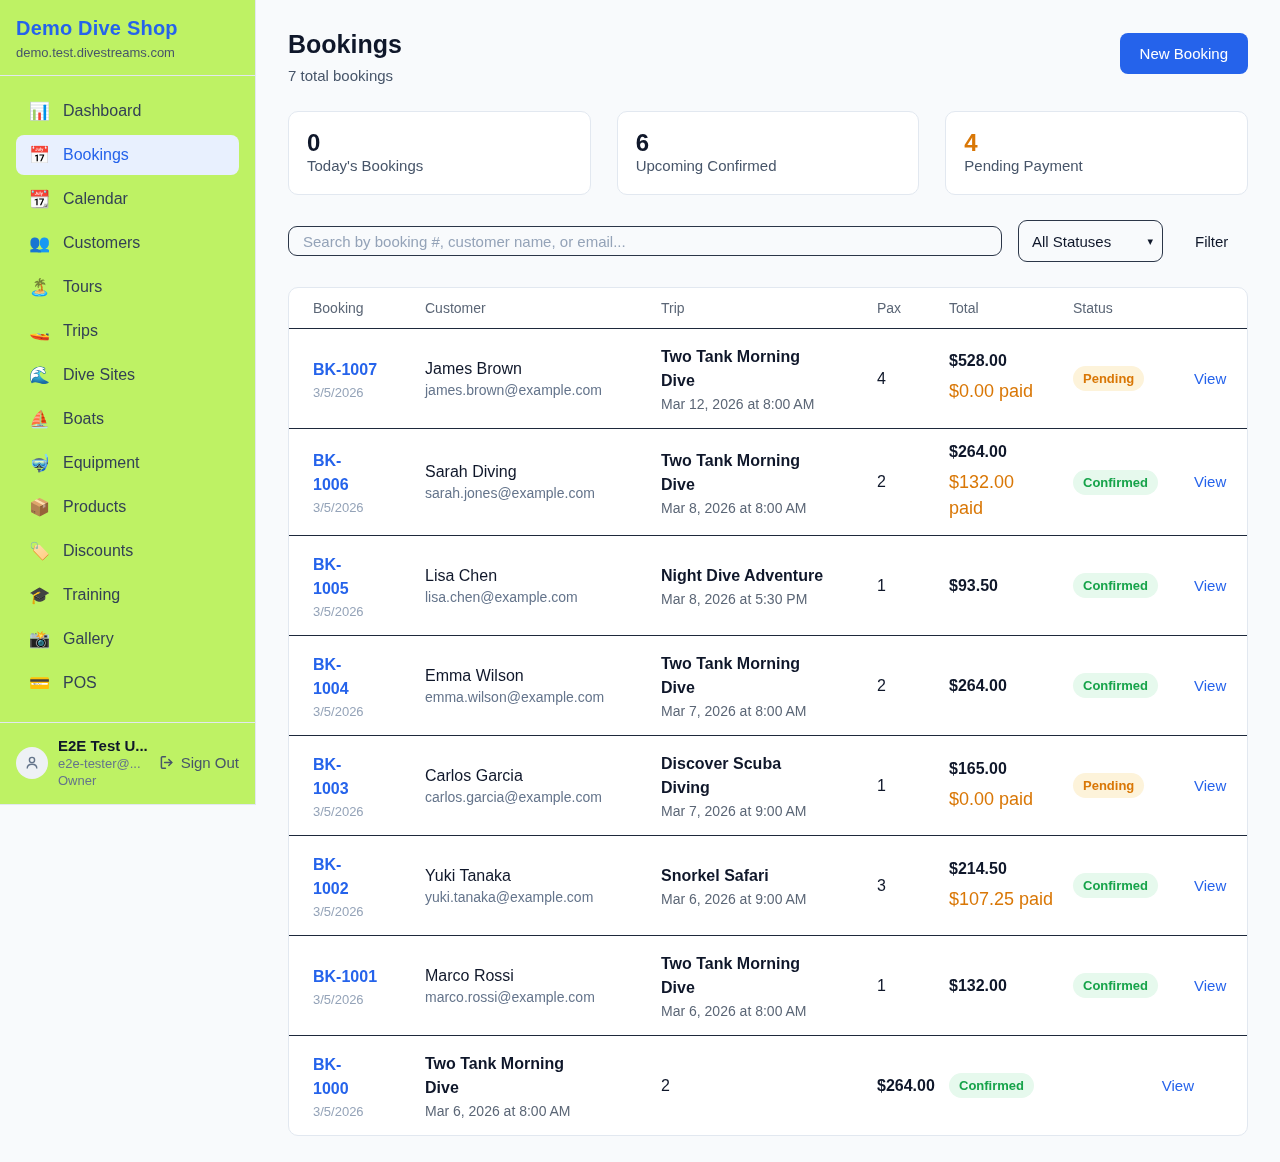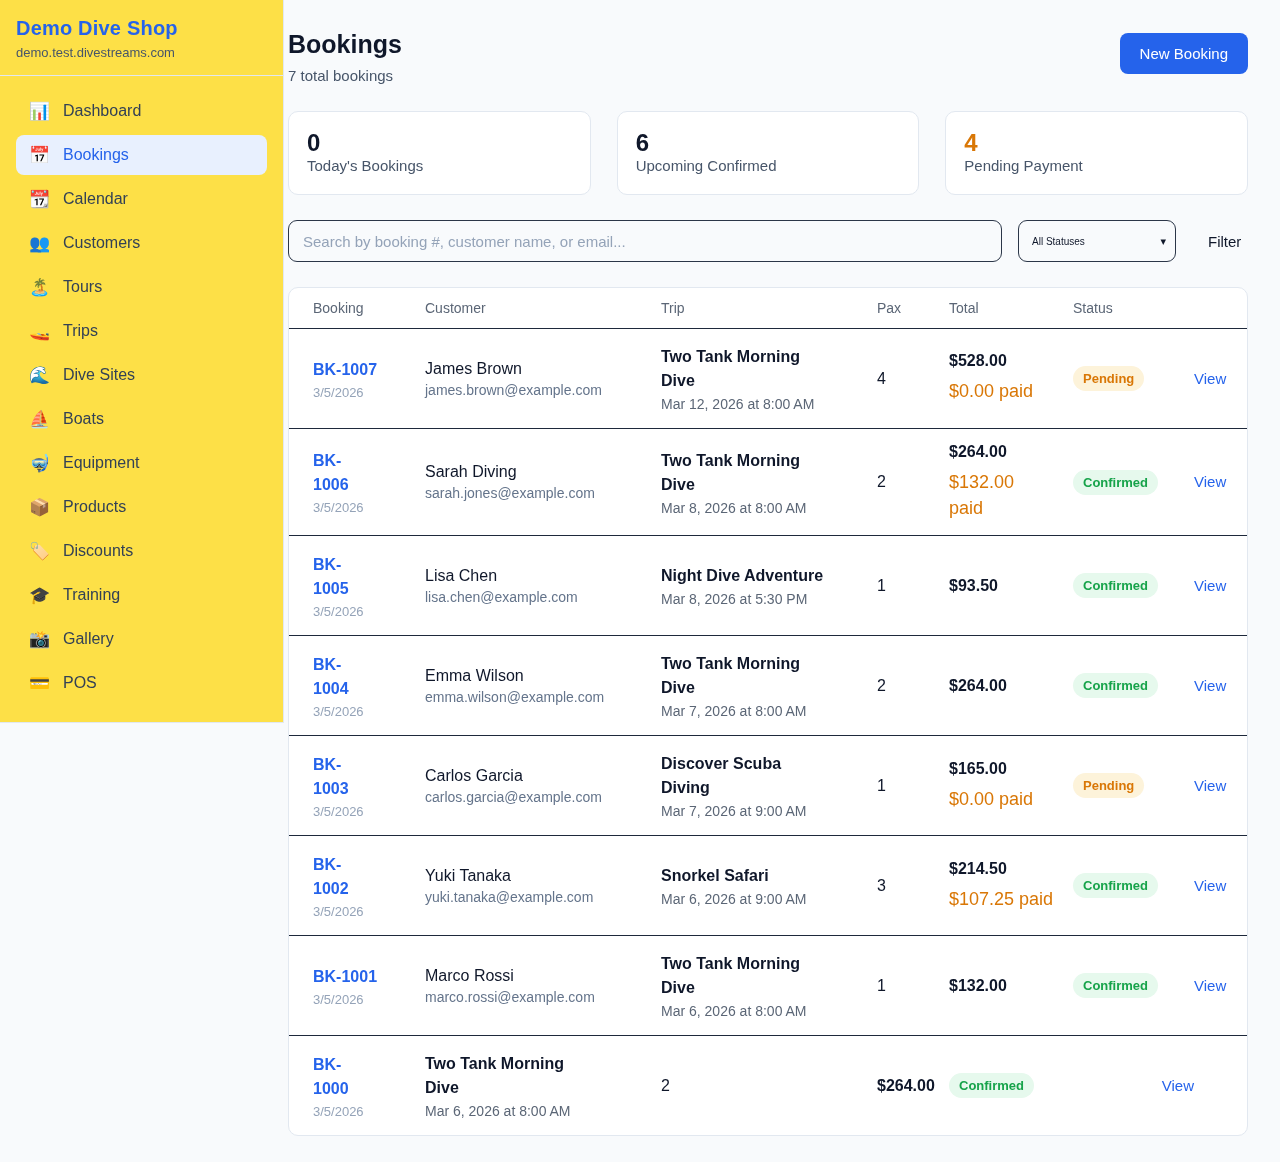--- a/index.html
+++ b/index.html
@@ -6,22 +6,22 @@
   html,body { width:1280px; min-height:1162px; }
   body {
     background:#f8fafc;
     color:#0f172a;
     font-family:"Liberation Sans","DejaVu Sans",sans-serif;
     position:relative;
   }
 
   
   .sidebar {
-    position:absolute; left:0; top:0; width:284px;
-    background:#fde047;
+    position:absolute; left:0; top:0; width:256px;
+    background:#bef264;
     border-right:1px solid #e2e8f0;
     border-bottom:1px solid #e2e8f0;
   }
   .shop-header { padding:17px 16px 15px; border-bottom:1px solid #e2e8f0; }
   .shop-name { color:var(--accent,#2563eb); font-size:20px; font-weight:700; letter-spacing:.2px; }
   .shop-domain { font-size:13px; color:#475569; margin-top:5px; }
   .nav { padding:15px 16px; }
   .nav-item {
     display:flex; align-items:center; gap:14px;
     height:40px; padding:0 13px; margin-bottom:4px;
@@ -62,31 +62,31 @@
   .stat-card {
     background:#fff; border:1px solid #e2e8f0; border-radius:10px;
     padding:17px 18px; min-height:84px;
   }
   .stat-value { font-size:24px; font-weight:700; color:#0f172a; }
   .stat-value.accent { color:var(--pending-text,#d97706); }
   .stat-label { font-size:15px; color:#475569; }
 
   .controls { display:flex; align-items:center; margin-top:25px; }
   .search-input {
-    flex:0 0 714px; height:42px;
+    flex:0 0 714px; height:30px;
     border:1px solid #2b3648; border-radius:9px;
     background:transparent; padding:0 14px; font-size:15px; color:#0f172a;
     font-family:inherit;
   }
   .search-input::placeholder { color:#94a3b8; }
   .select-wrap { position:relative; margin-left:16px; }
   .status-select {
-    height:42px; width:158px;
+    height:42px; width:145px;
     border:1px solid #2b3648; border-radius:9px;
-    background:transparent; padding:0 28px 0 13px; font-size:10px; color:#0f172a;
+    background:transparent; padding:0 28px 0 13px; font-size:15px; color:#0f172a;
     font-family:inherit; appearance:none; -webkit-appearance:none; cursor:pointer;
   }
   .select-chevron {
     position:absolute; right:10px; top:50%; transform:translateY(-50%);
     pointer-events:none; color:#0f172a; font-size:11px;
   }
   .filter-btn {
     background:none; border:none; color:#0f172a; font-size:15px;
     font-family:inherit; cursor:pointer; margin-left:32px;
   }
@@ -188,20 +188,41 @@
       </div>
       <div class="nav-item">
         <span class="nav-icon">📸</span>
         <span>Gallery</span>
       </div>
       <div class="nav-item">
         <span class="nav-icon">💳</span>
         <span>POS</span>
       </div>
     </nav>
+  <div class="user-section">
+    <div class="avatar">
+      <svg width="16" height="16" viewBox="0 0 16 16" fill="none" stroke="#64748b" stroke-width="1.4">
+        <circle cx="8" cy="5" r="2.6"></circle>
+        <path d="M3.2 13.5 c0-2.6 2.1-4.2 4.8-4.2 s4.8 1.6 4.8 4.2"></path>
+      </svg>
+    </div>
+    <div class="user-info">
+      <div class="user-name">E2E Test U...</div>
+      <div class="user-email">e2e-tester@...</div>
+      <div class="user-role">Owner</div>
+    </div>
+    <button class="signout-btn">
+      <svg width="17" height="17" viewBox="0 0 16 16" fill="none" stroke="#475569" stroke-width="1.4" stroke-linecap="round" stroke-linejoin="round">
+        <path d="M7 2.5 H4.2 a1 1 0 0 0 -1 1 v9 a1 1 0 0 0 1 1 H7"></path>
+        <path d="M10.2 5.2 L13 8 l-2.8 2.8"></path>
+        <line x1="6.2" y1="8" x2="12.8" y2="8"></line>
+      </svg>
+      <span>Sign Out</span>
+    </button>
+  </div>
 </aside>
 
 <main class="main">
   <div class="page-head">
     <div>
       <h1 class="page-title">Bookings</h1>
       <div class="page-subtitle">7 total bookings</div>
     </div>
     <button class="btn-primary">New Booking</button>
   </div>

